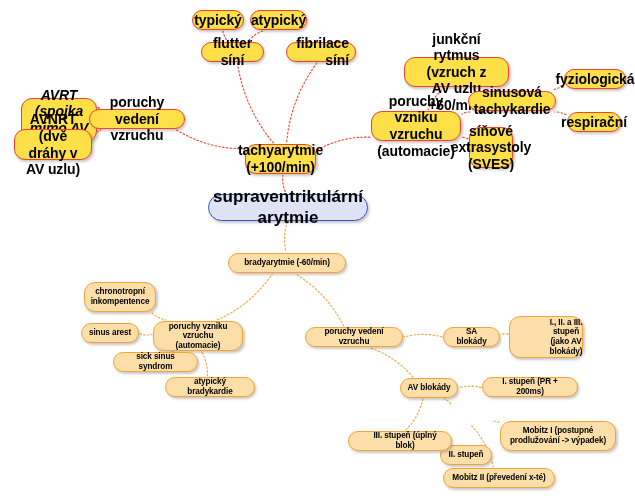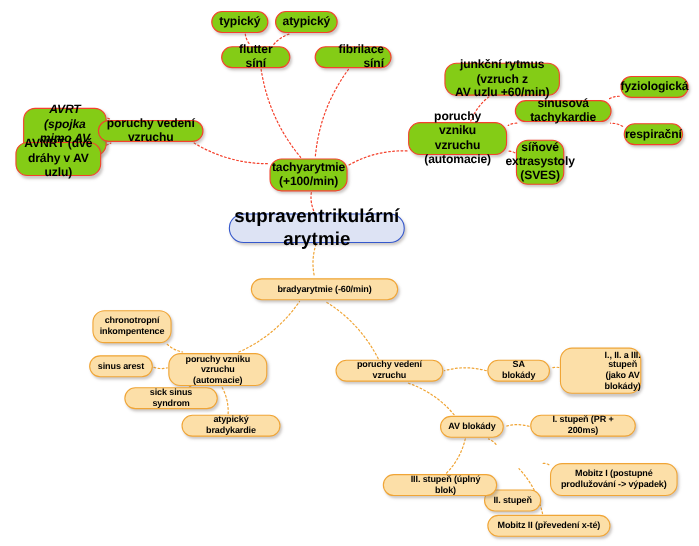--- a/index.html
+++ b/index.html
@@ -36,23 +36,23 @@
     font-weight: bold;
     line-height: 1.18;
     letter-spacing: -0.1px;
     color: #000000;
     box-shadow: 1.5px 2px 2.5px rgba(120,110,105,0.38);
     white-space: pre-line;
     padding: 2px 6px;
     z-index: 2;
   }
   .node.red {
-    background: #84cc16;
+    background: #fde047;
     border-color: #f4412c;
-    font-size: 11px;
+    font-size: 14px;
   }
   .node.orange {
     background: #fcdfa8;
     border-color: #f0a536;
     font-size: 8.2px;
   }
   .node.blue {
     background: #dde3f4;
     border-color: #3558cc;
     font-size: 17px;
@@ -112,21 +112,21 @@
 AV uzlu +60/min)</span></div>
       <div class="node red" style="left: 564px; top: 69px; width: 62px; height: 20px;"><span>fyziologická</span></div>
       <div class="node red" style="left: 468px; top: 91px; width: 88px; height: 20px;"><span>sinusová tachykardie</span></div>
       <div class="node red" style="left: 567px; top: 112px; width: 54px; height: 20px;"><span>respirační</span></div>
       <div class="node red" style="left: 371px; top: 111px; width: 90px; height: 30px;"><span>poruchy vzniku
 vzruchu (automacie)</span></div>
       <div class="node red" style="left: 469px; top: 127px; width: 44px; height: 41px;"><span>síňové
 extrasystoly
 (SVES)</span></div>
       <div class="node blue" style="left: 208px; top: 194px; width: 160px; height: 27px;"><span>supraventrikulární arytmie</span></div>
-      <div class="node orange" style="left: 228px; top: 253px; width: 134px; height: 20px; text-align: center;"><span>bradyarytmie (-60/min)</span></div>
+      <div class="node orange" style="left: 228px; top: 253px; width: 118px; height: 20px; text-align: center;"><span>bradyarytmie (-60/min)</span></div>
       <div class="node orange" style="left: 84px; top: 282px; width: 72px; height: 30px;"><span>chronotropní
 inkompentence</span></div>
       <div class="node orange" style="left: 81px; top: 323px; width: 58px; height: 20px;"><span>sinus arest</span></div>
       <div class="node orange" style="left: 153px; top: 321px; width: 90px; height: 30px;"><span>poruchy vzniku
 vzruchu (automacie)</span></div>
       <div class="node orange" style="left: 113px; top: 352px; width: 85px; height: 20px;"><span>sick sinus syndrom</span></div>
       <div class="node orange" style="left: 165px; top: 377px; width: 90px; height: 20px;"><span>atypický bradykardie</span></div>
       <div class="node orange" style="left: 305px; top: 327px; width: 98px; height: 20px;"><span>poruchy vedení vzruchu</span></div>
       <div class="node orange" style="left: 443px; top: 327px; width: 57px; height: 20px;"><span>SA blokády</span></div>
       <div class="node orange" style="left: 509px; top: 316px; width: 74px; height: 42px; padding-left: 46px;"><span>I., II. a III. stupeň

